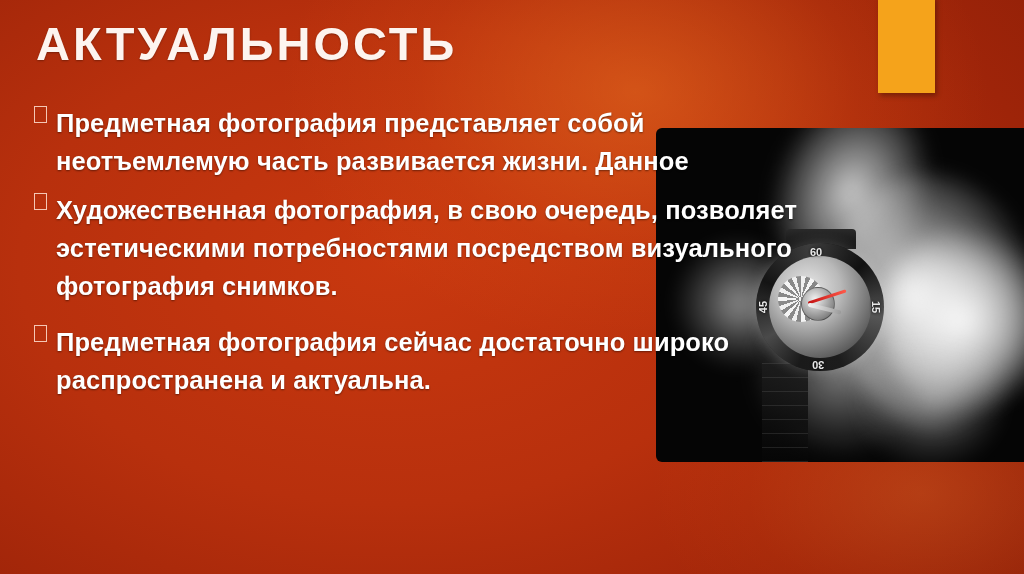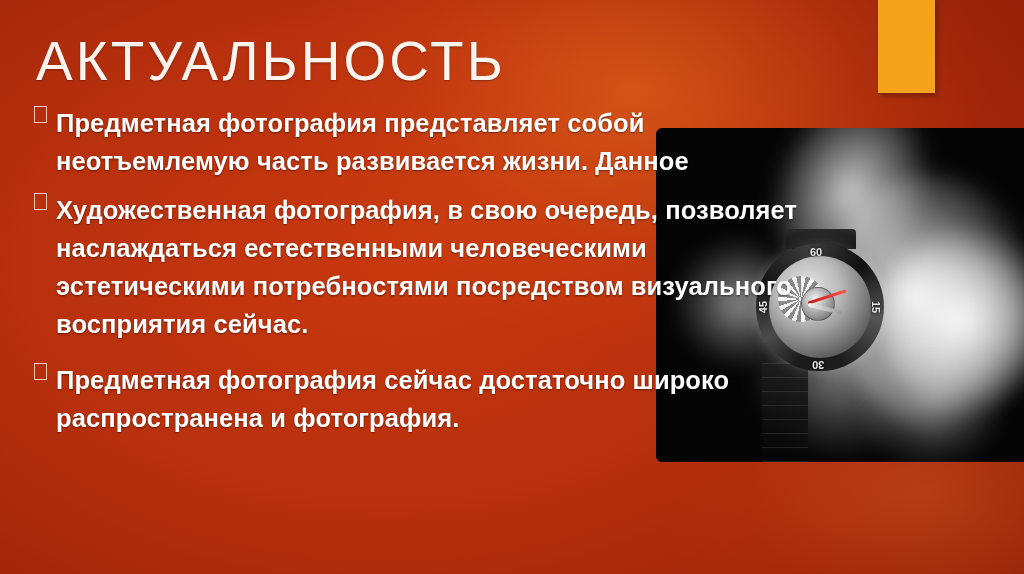--- a/index.html
+++ b/index.html
@@ -145,23 +145,23 @@
     background:linear-gradient(180deg, rgba(28,28,28,0.95) 0%, rgba(14,14,14,0.85) 60%, rgba(6,6,6,0.4) 100%);
   }
   .strap::after {
     content:""; position:absolute; left:0; top:0; width:100%; height:100%;
     background:repeating-linear-gradient(180deg, rgba(120,120,120,0.22) 0 1px, rgba(0,0,0,0) 1px 14px);
   }
 
   
   .title {
     position:absolute;
-    left:36px; top:29px;
-    font-size:55px;
-    font-weight:400;
+    left:36px; top:16px;
+    font-size:47px;
+    font-weight:700;
     letter-spacing:3px;
     color:#fdf4ef;
     text-transform:uppercase;
     white-space:nowrap;
     text-shadow:0 1px 2px rgba(0,0,0,0.30);
   }
 
   .body {
     position:absolute;
     left:0; top:104px;
@@ -235,28 +235,27 @@
       <span class="txt">
         <span class="ln">Предметная фотография представляет собой</span>
         <span class="ln">неотъемлемую часть развивается жизни. Данное</span>
       </span>
     </div>
 
     <div class="para" id="para-2">
       <span class="bullet"></span>
       <span class="txt">
         <span class="ln">Художественная фотография, в свою очередь, позволяет</span>
-        <span class="ln">наслаждаться естественными человеческими</span>
         <span class="ln">эстетическими потребностями посредством визуального</span>
-        <span class="ln">восприятия сейчас.</span>
+        <span class="ln">фотография снимков.</span>
       </span>
     </div>
 
     <div class="para" id="para-3">
       <span class="bullet"></span>
       <span class="txt">
         <span class="ln">Предметная фотография сейчас достаточно широко</span>
-        <span class="ln">распространена и фотография.</span>
+        <span class="ln">распространена и актуальна.</span>
       </span>
     </div>
 
   </div>
 </div>
 
 </body></html>

